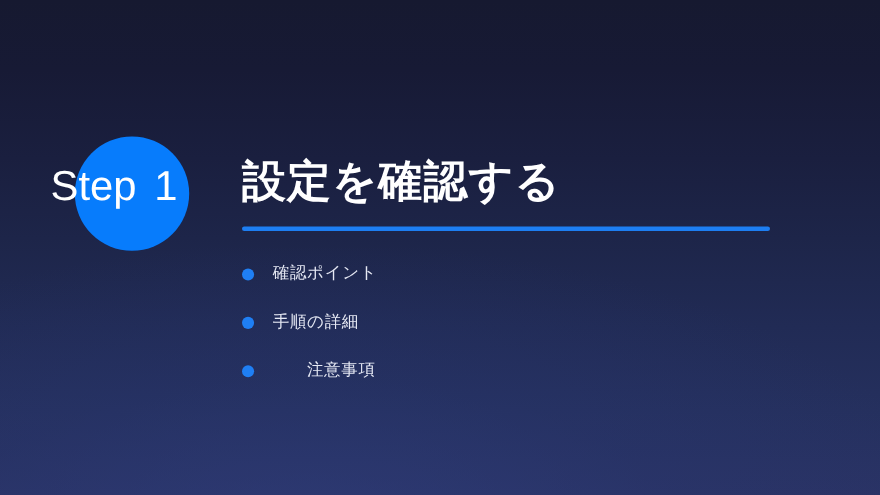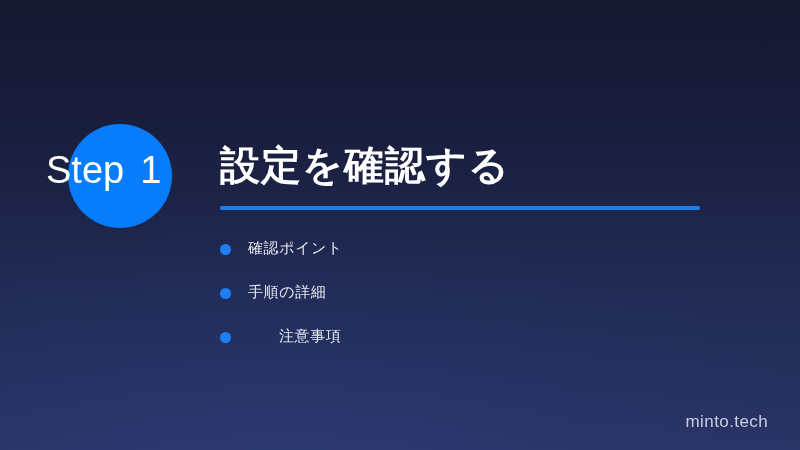--- a/index.html
+++ b/index.html
@@ -166,15 +166,14 @@
     <li class="bullet-item">
       <span class="bullet-dot"></span>
       <span class="bullet-text">手順の詳細</span>
     </li>
     <li class="bullet-item">
       <span class="bullet-dot"></span>
       <span class="bullet-text">注意事項</span>
     </li>
   </ul>
 
-  <div class="watermark">minto.tech</div>
 
 </div>
 
 </body></html>

